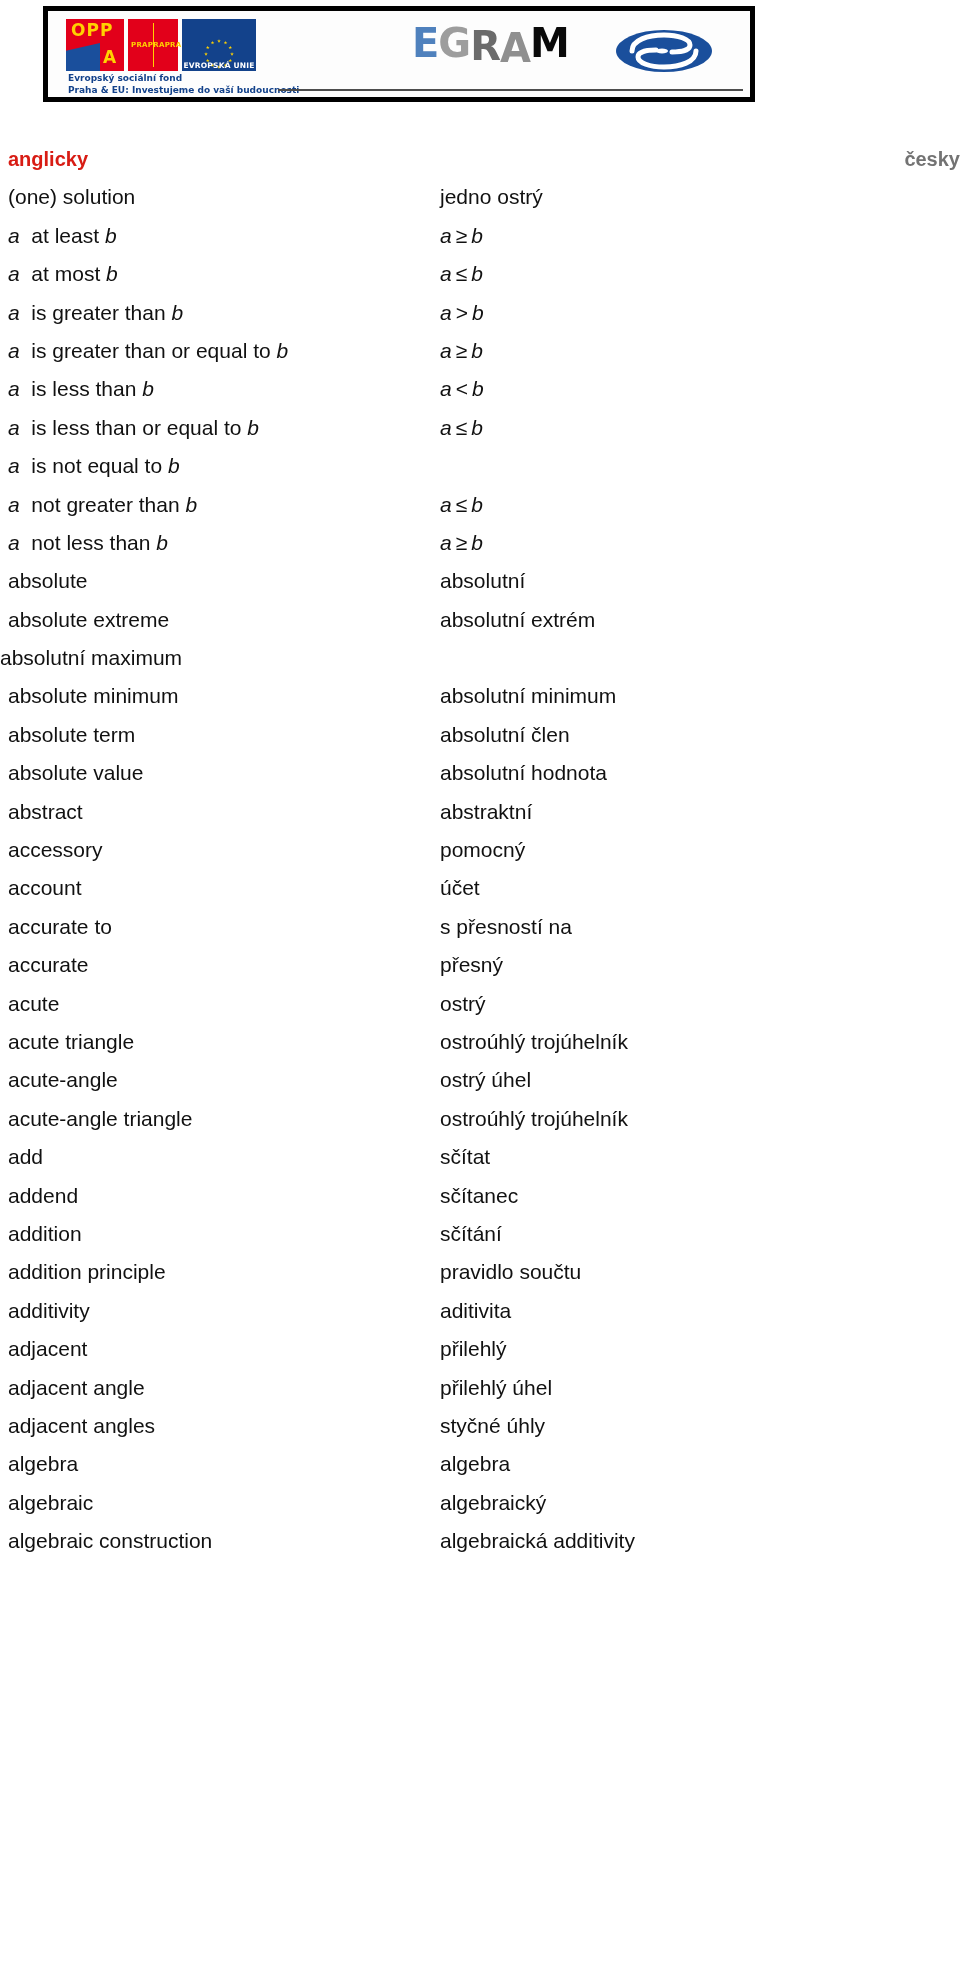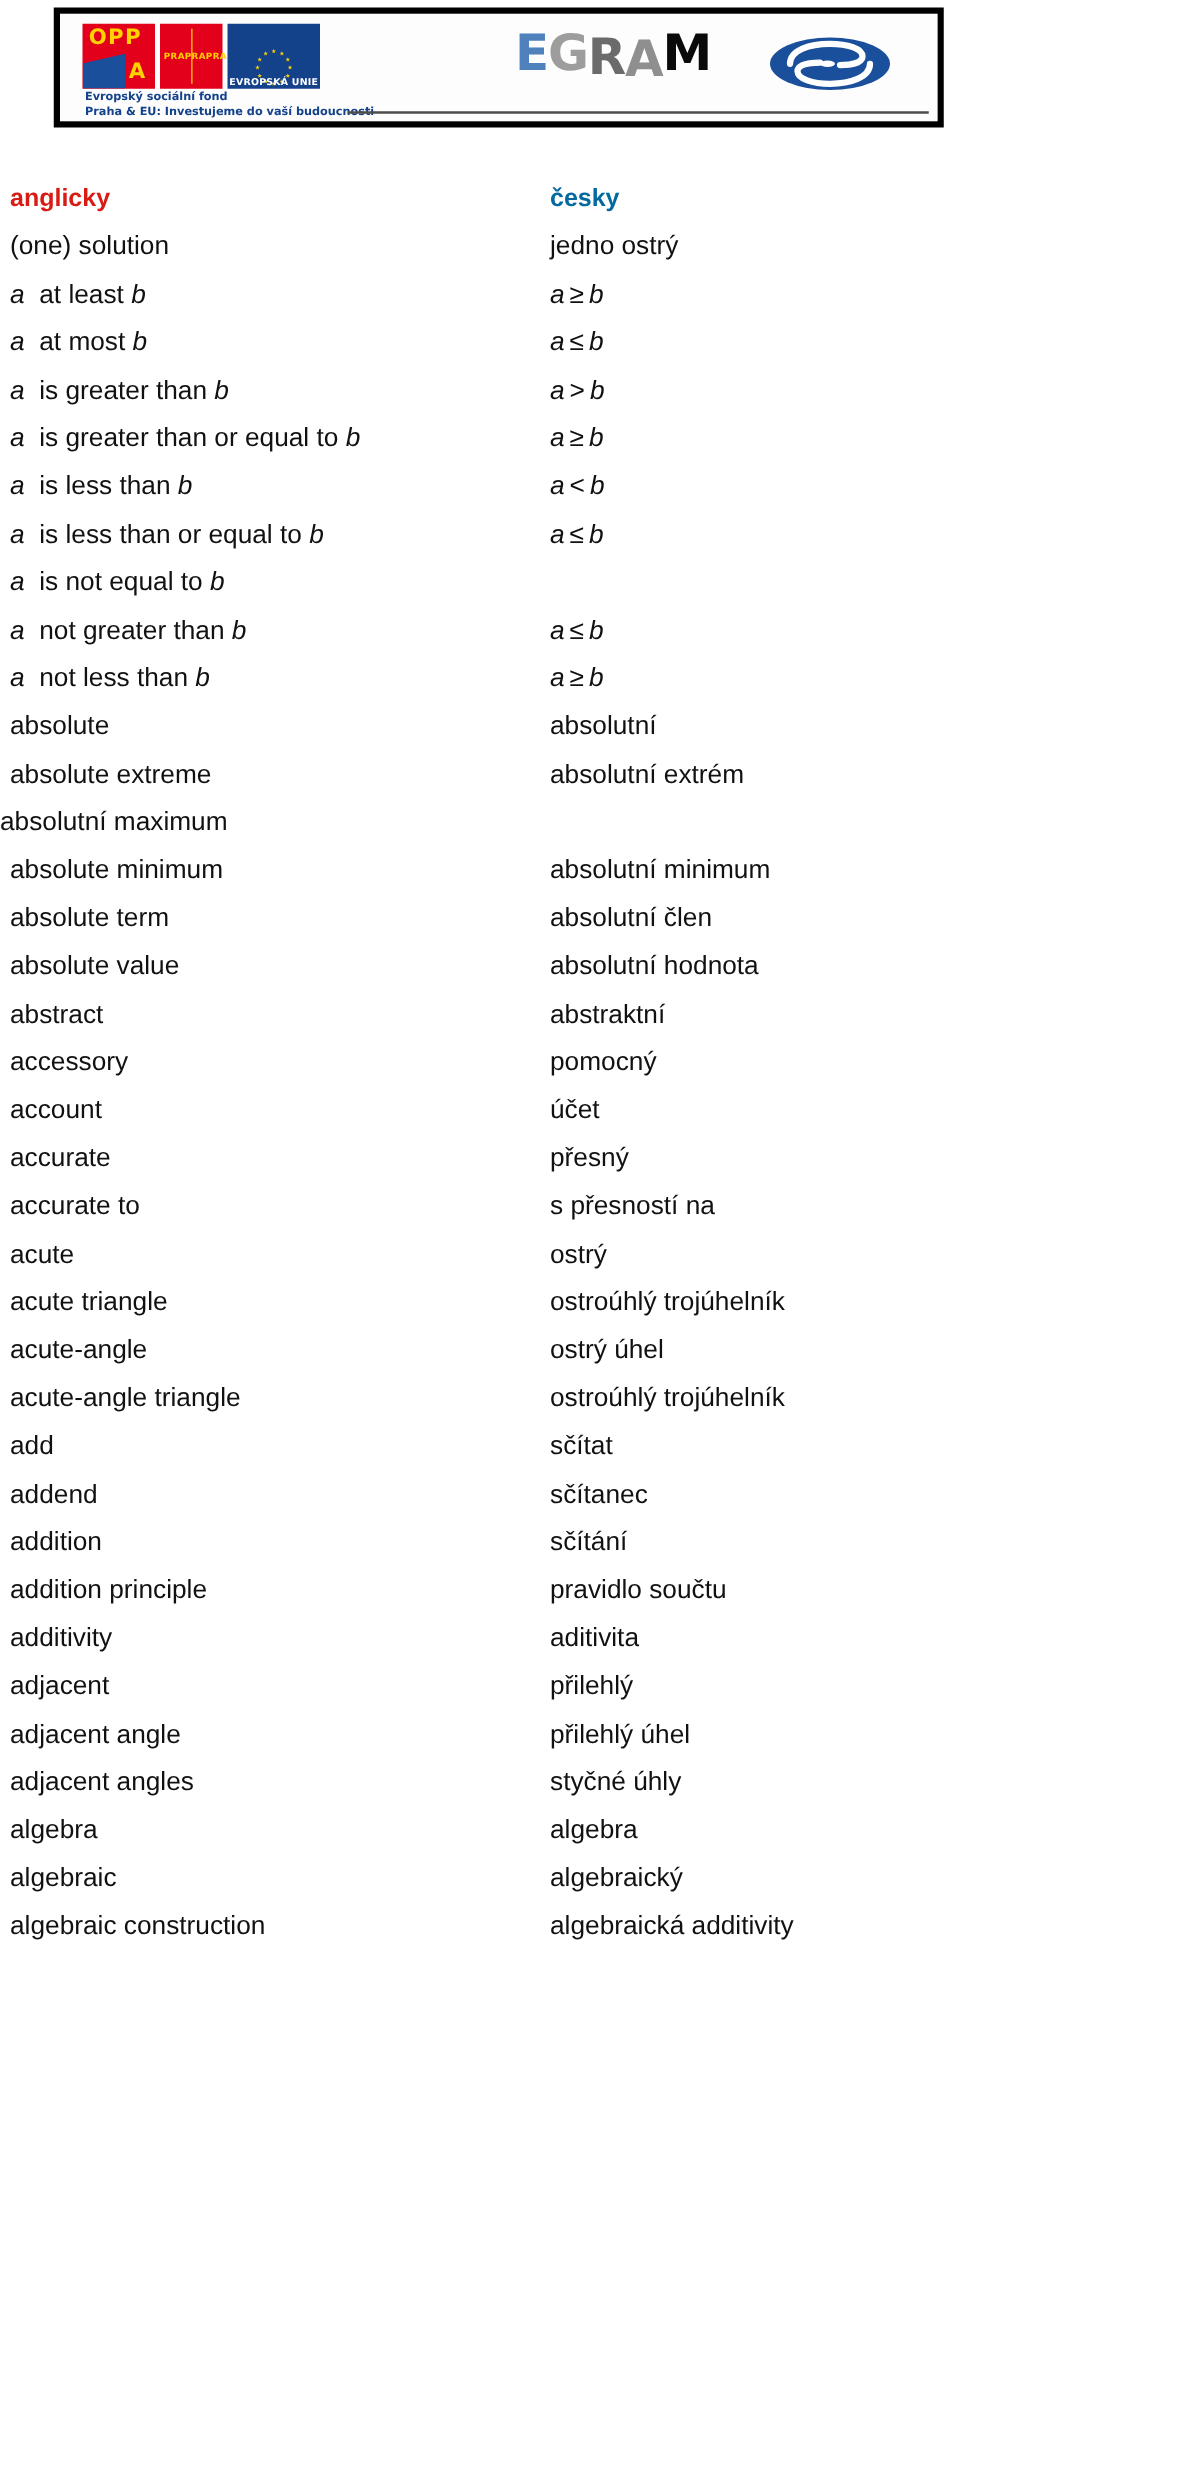--- a/index.html
+++ b/index.html
@@ -323,21 +323,21 @@
       <path d="M82 23 C82 34, 66 39, 50 39 C36 39, 24 35, 24 29 C24 24, 32 22, 42 22" fill="none" stroke="#ffffff" stroke-width="5" stroke-linecap="round"></path>
       <ellipse cx="48" cy="23" rx="6" ry="2.6" fill="#ffffff"></ellipse>
     </svg>
 
   </div>
 </div>
 
 <div id="glossary">
   <div class="gloss-row head">
     <div class="en" style="color: rgb(216, 28, 20);">anglicky</div>
-    <div class="cs" style="color: #0369a1;">česky</div>
+    <div class="cs" style="color: #737373; text-align: right;">česky</div>
   </div>
   <div id="glossary-rows">
       <div class="gloss-row">
         <div class="en">(one) solution</div>
         <div class="cs">jedno ostrý</div>
       </div>
       <div class="gloss-row">
         <div class="en"><i>a</i>&nbsp; at least <i>b</i></div>
         <div class="cs"><span class="math">a<span class="op">≥</span>b</span></div>
       </div>
@@ -401,28 +401,28 @@
       </div>
       <div class="gloss-row">
         <div class="en">accessory</div>
         <div class="cs">pomocný</div>
       </div>
       <div class="gloss-row">
         <div class="en">account</div>
         <div class="cs">účet</div>
       </div>
       <div class="gloss-row">
+        <div class="en">accurate to</div>
+        <div class="cs">s přesností na</div>
+      </div>
+      <div class="gloss-row">
         <div class="en">accurate</div>
         <div class="cs">přesný</div>
       </div>
       <div class="gloss-row">
-        <div class="en">accurate to</div>
-        <div class="cs">s přesností na</div>
-      </div>
-      <div class="gloss-row">
         <div class="en">acute</div>
         <div class="cs">ostrý</div>
       </div>
       <div class="gloss-row">
         <div class="en">acute triangle</div>
         <div class="cs">ostroúhlý trojúhelník</div>
       </div>
       <div class="gloss-row">
         <div class="en">acute-angle</div>
         <div class="cs">ostrý úhel</div>

